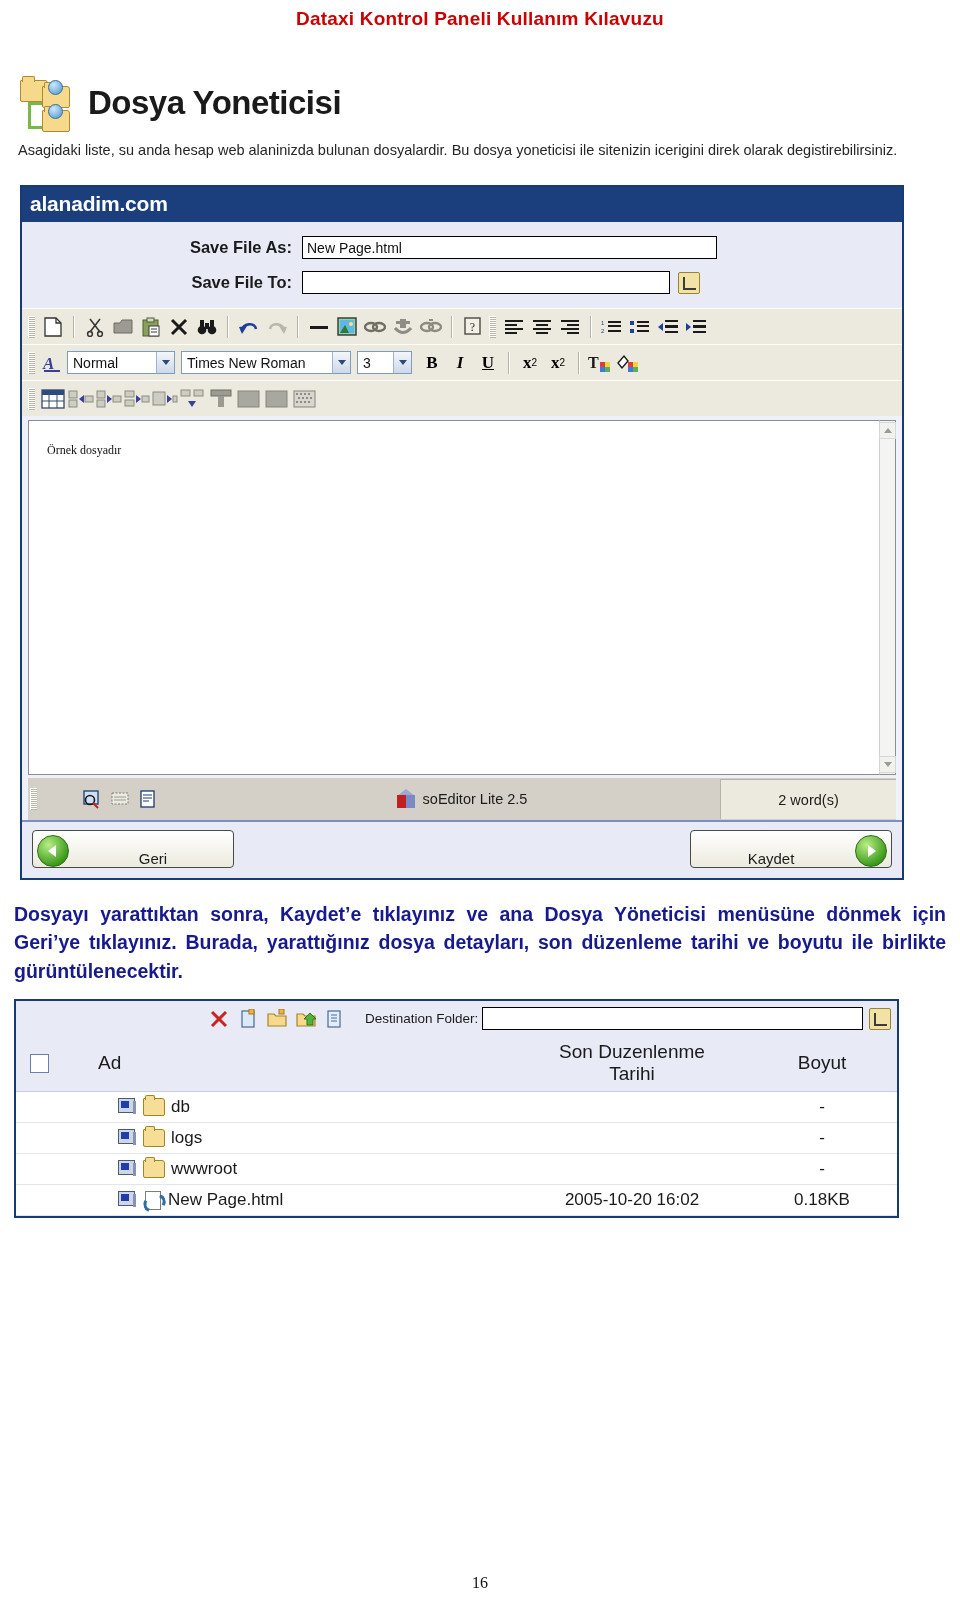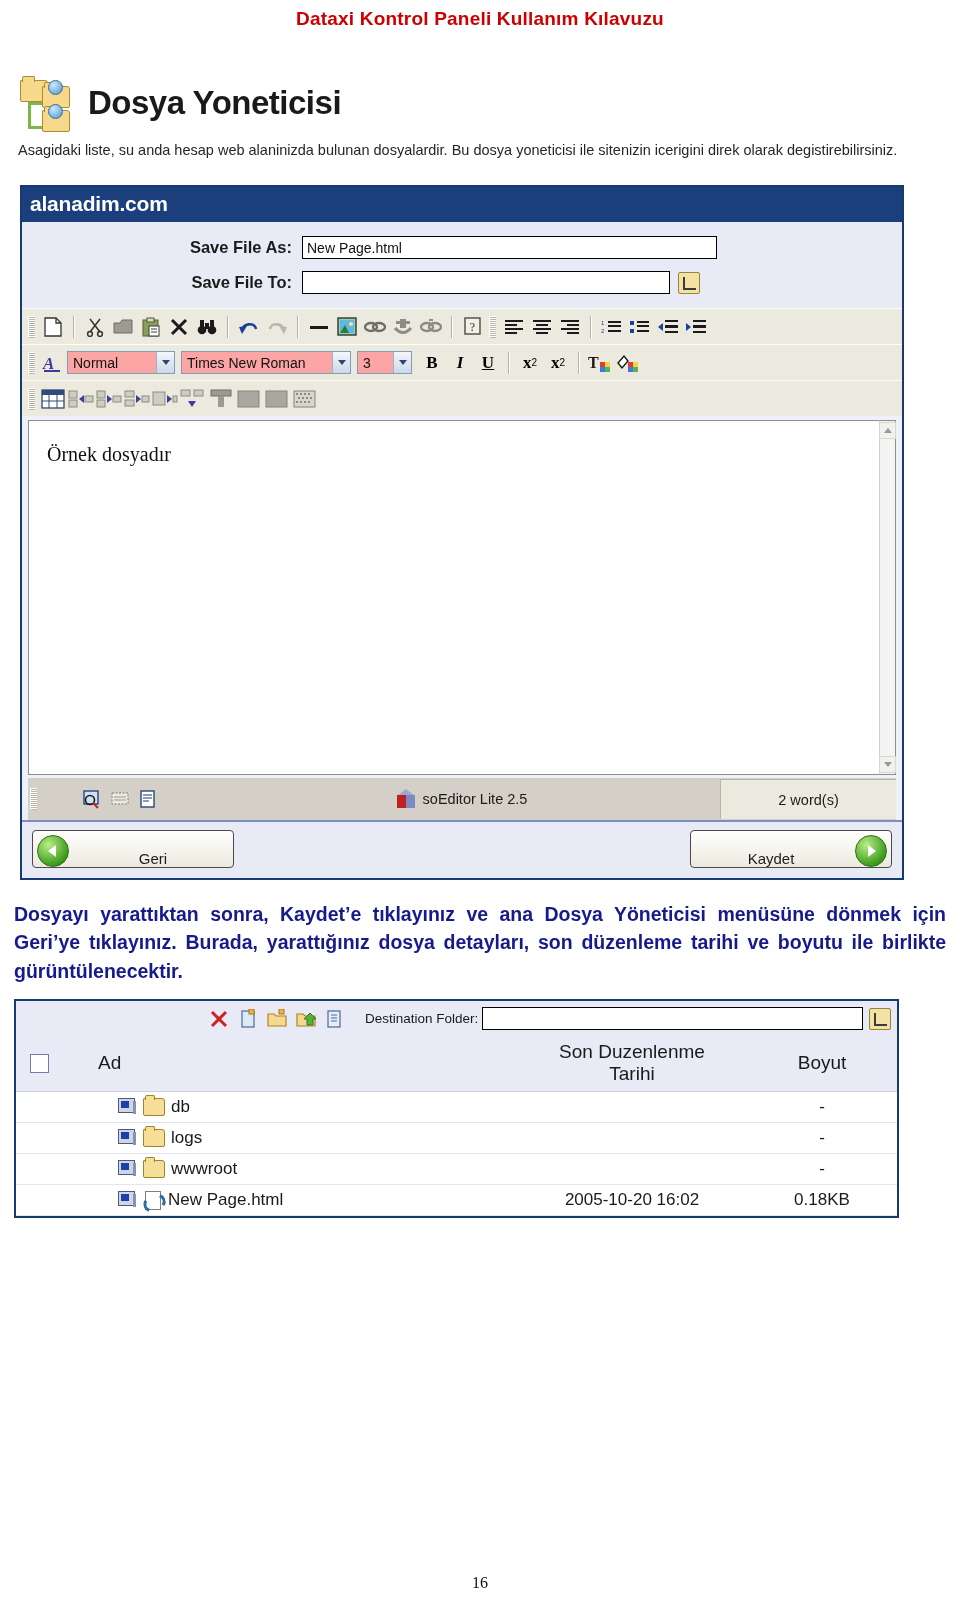--- a/index.html
+++ b/index.html
@@ -110,21 +110,21 @@
   .sep{width:1px;height:22px;background:#b6b3a6;margin:0 6px;flex:0 0 auto;
     border-right:1px solid #fff;}
   .tb{
     width:28px;height:28px;display:flex;align-items:center;justify-content:center;
     flex:0 0 auto;position:relative;
   }
   .tb svg{display:block;}
 
   
   .combo{
-    height:23px;border:1px solid #7f9db9;background:#fca5a5;
+    height:23px;border:1px solid #7f9db9;background:#ffffff;
     display:flex;align-items:center;justify-content:space-between;
     font-size:14px;color:#111;padding-left:5px;margin-right:6px;
     box-sizing:border-box;flex:0 0 auto;
   }
   .combo .cv{white-space:nowrap;overflow:hidden;}
   .combo .arrow{
     width:17px;height:21px;background:linear-gradient(#f4f6fb,#ccd8ea);
     border-left:1px solid #9fb4cc;
     display:flex;align-items:center;justify-content:center;flex:0 0 auto;
   }
@@ -145,21 +145,21 @@
   
   .editor-wrap{
     background:#eef1fa;padding:4px 6px 0 6px;
     display:flex;
   }
   .editor{
     flex:1;background:#ffffff;border:1px solid #8e8e8e;
     border-right:none;height:355px;box-sizing:border-box;
     padding:22px 0 0 18px;
     font-family:"Liberation Serif", serif;
-    font-size:20px;color:#111;
+    font-size:12px;color:#111;
   }
   .vscroll{
     width:17px;background:#f4f4f2;border:1px solid #8e8e8e;border-left:1px solid #cfcfcf;
     height:355px;box-sizing:border-box;display:flex;flex-direction:column;
     justify-content:space-between;align-items:center;padding:1px 0;
   }
   .vscroll .sbtn{
     width:15px;height:15px;background:#f1f1ee;border:1px solid #d8d8d2;
     display:flex;align-items:center;justify-content:center;
   }

